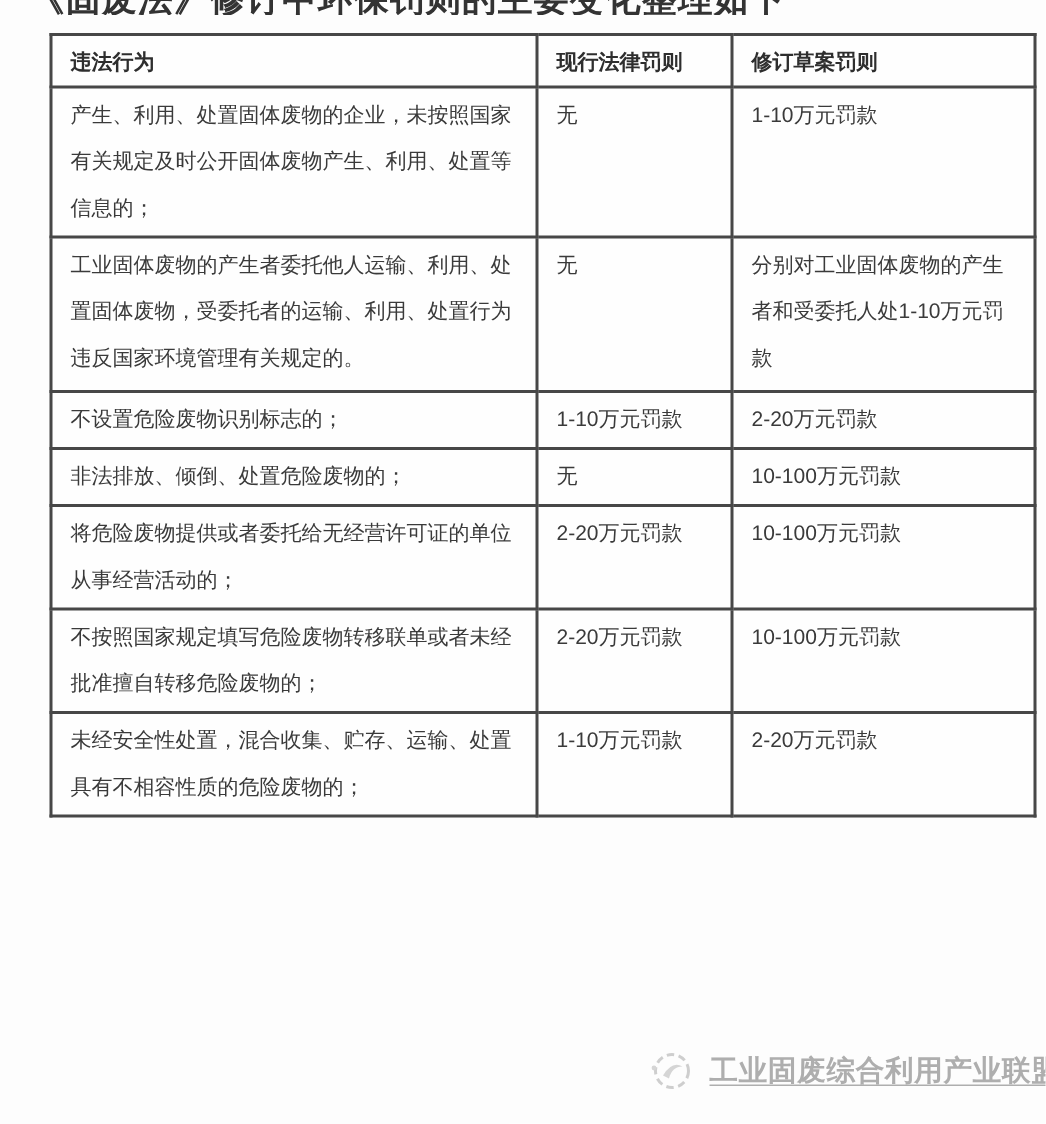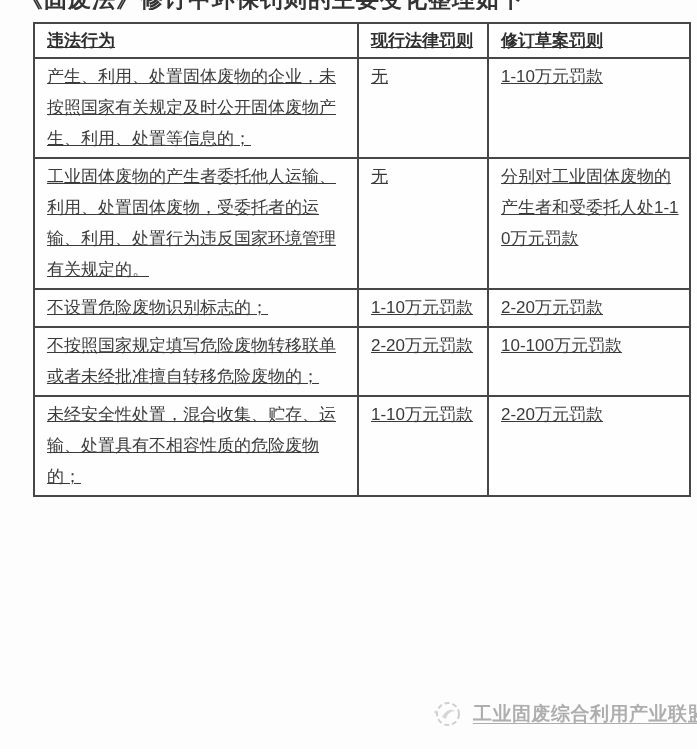--- a/index.html
+++ b/index.html
@@ -35,26 +35,25 @@
     table-layout: fixed;
     margin: 12px 0 0 33px;
     width: 656px;
     background: #fefefe;
   }
   table.penalty-table th,
   table.penalty-table td {
     border: 2px solid #474747;
     vertical-align: top;
     text-align: left;
-    font-size: 17px;
+    font-size: 14px;
     line-height: 31px;
     padding: 2px 10px 3px 12px;
     color: #3a3a3a;
     word-break: break-all;
-    text-decoration: underline;
   }
   table.penalty-table th {
     font-weight: 700;
     color: #2e2e2e;
     height: 28px;
     line-height: 28px;
     padding-top: 3px;
     padding-bottom: 2px;
   }
   col.col-act    { width: 324px; }
@@ -116,20 +115,30 @@
     <tr class="r-3line-tall">
       <td>工业固体废物的产生者委托他人运输、利用、处置固体废物，受委托者的运输、利用、处置行为违反国家环境管理有关规定的。</td>
       <td>无</td>
       <td>分别对工业固体废物的产生者和受委托人处1-10万元罚款</td>
     </tr>
     <tr class="r-1line">
       <td>不设置危险废物识别标志的；</td>
       <td>1-10万元罚款</td>
       <td>2-20万元罚款</td>
     </tr>
+    <tr class="r-1line">
+      <td>非法排放、倾倒、处置危险废物的；</td>
+      <td>无</td>
+      <td>10-100万元罚款</td>
+    </tr>
+    <tr class="r-2line">
+      <td>将危险废物提供或者委托给无经营许可证的单位从事经营活动的；</td>
+      <td>2-20万元罚款</td>
+      <td>10-100万元罚款</td>
+    </tr>
     <tr class="r-2line">
       <td>不按照国家规定填写危险废物转移联单或者未经批准擅自转移危险废物的；</td>
       <td>2-20万元罚款</td>
       <td>10-100万元罚款</td>
     </tr>
     <tr class="r-2line">
       <td>未经安全性处置，混合收集、贮存、运输、处置具有不相容性质的危险废物的；</td>
       <td>1-10万元罚款</td>
       <td>2-20万元罚款</td>
     </tr>

